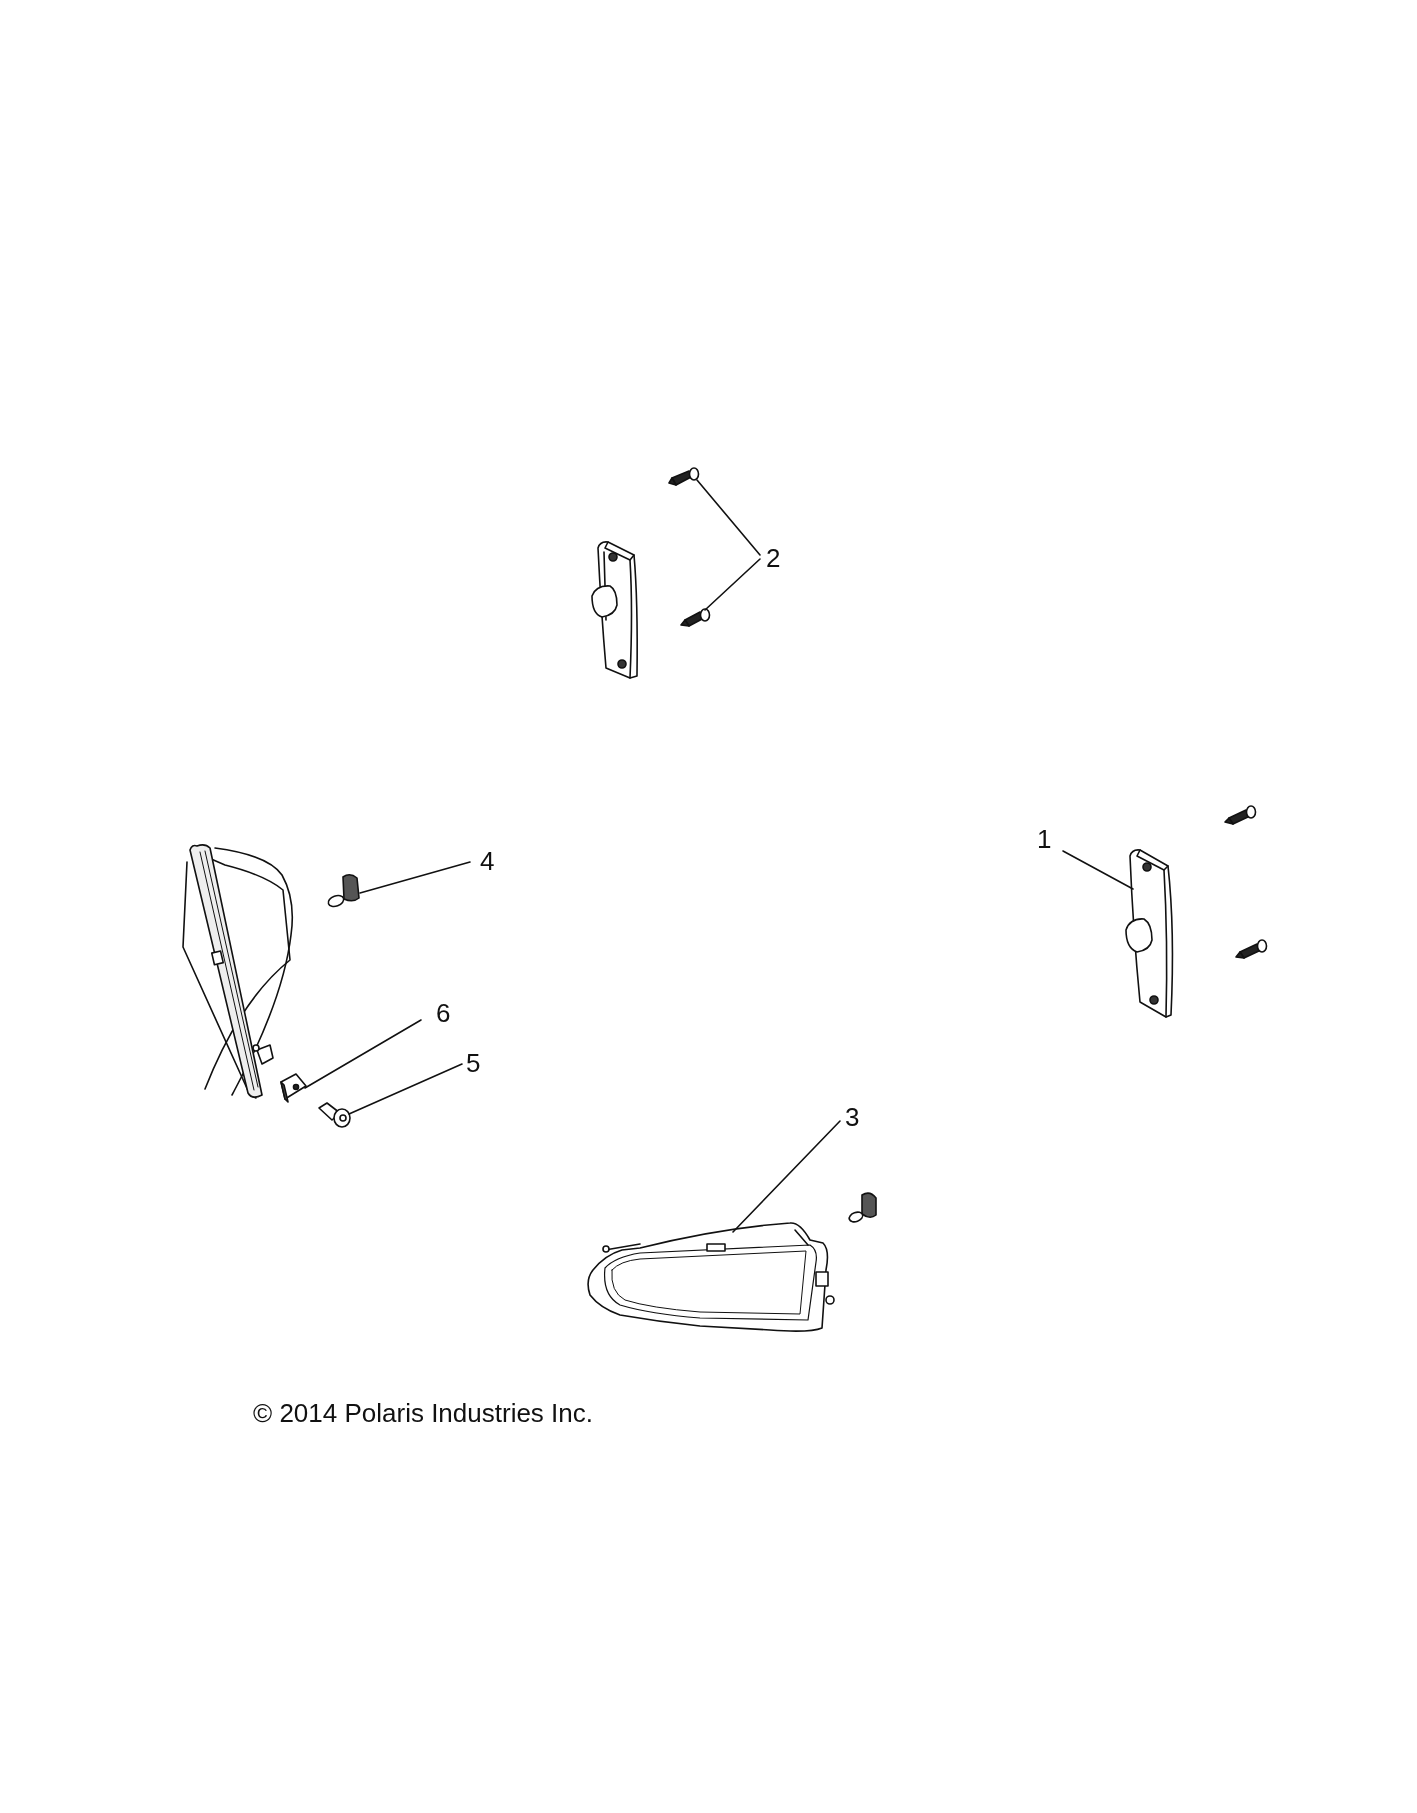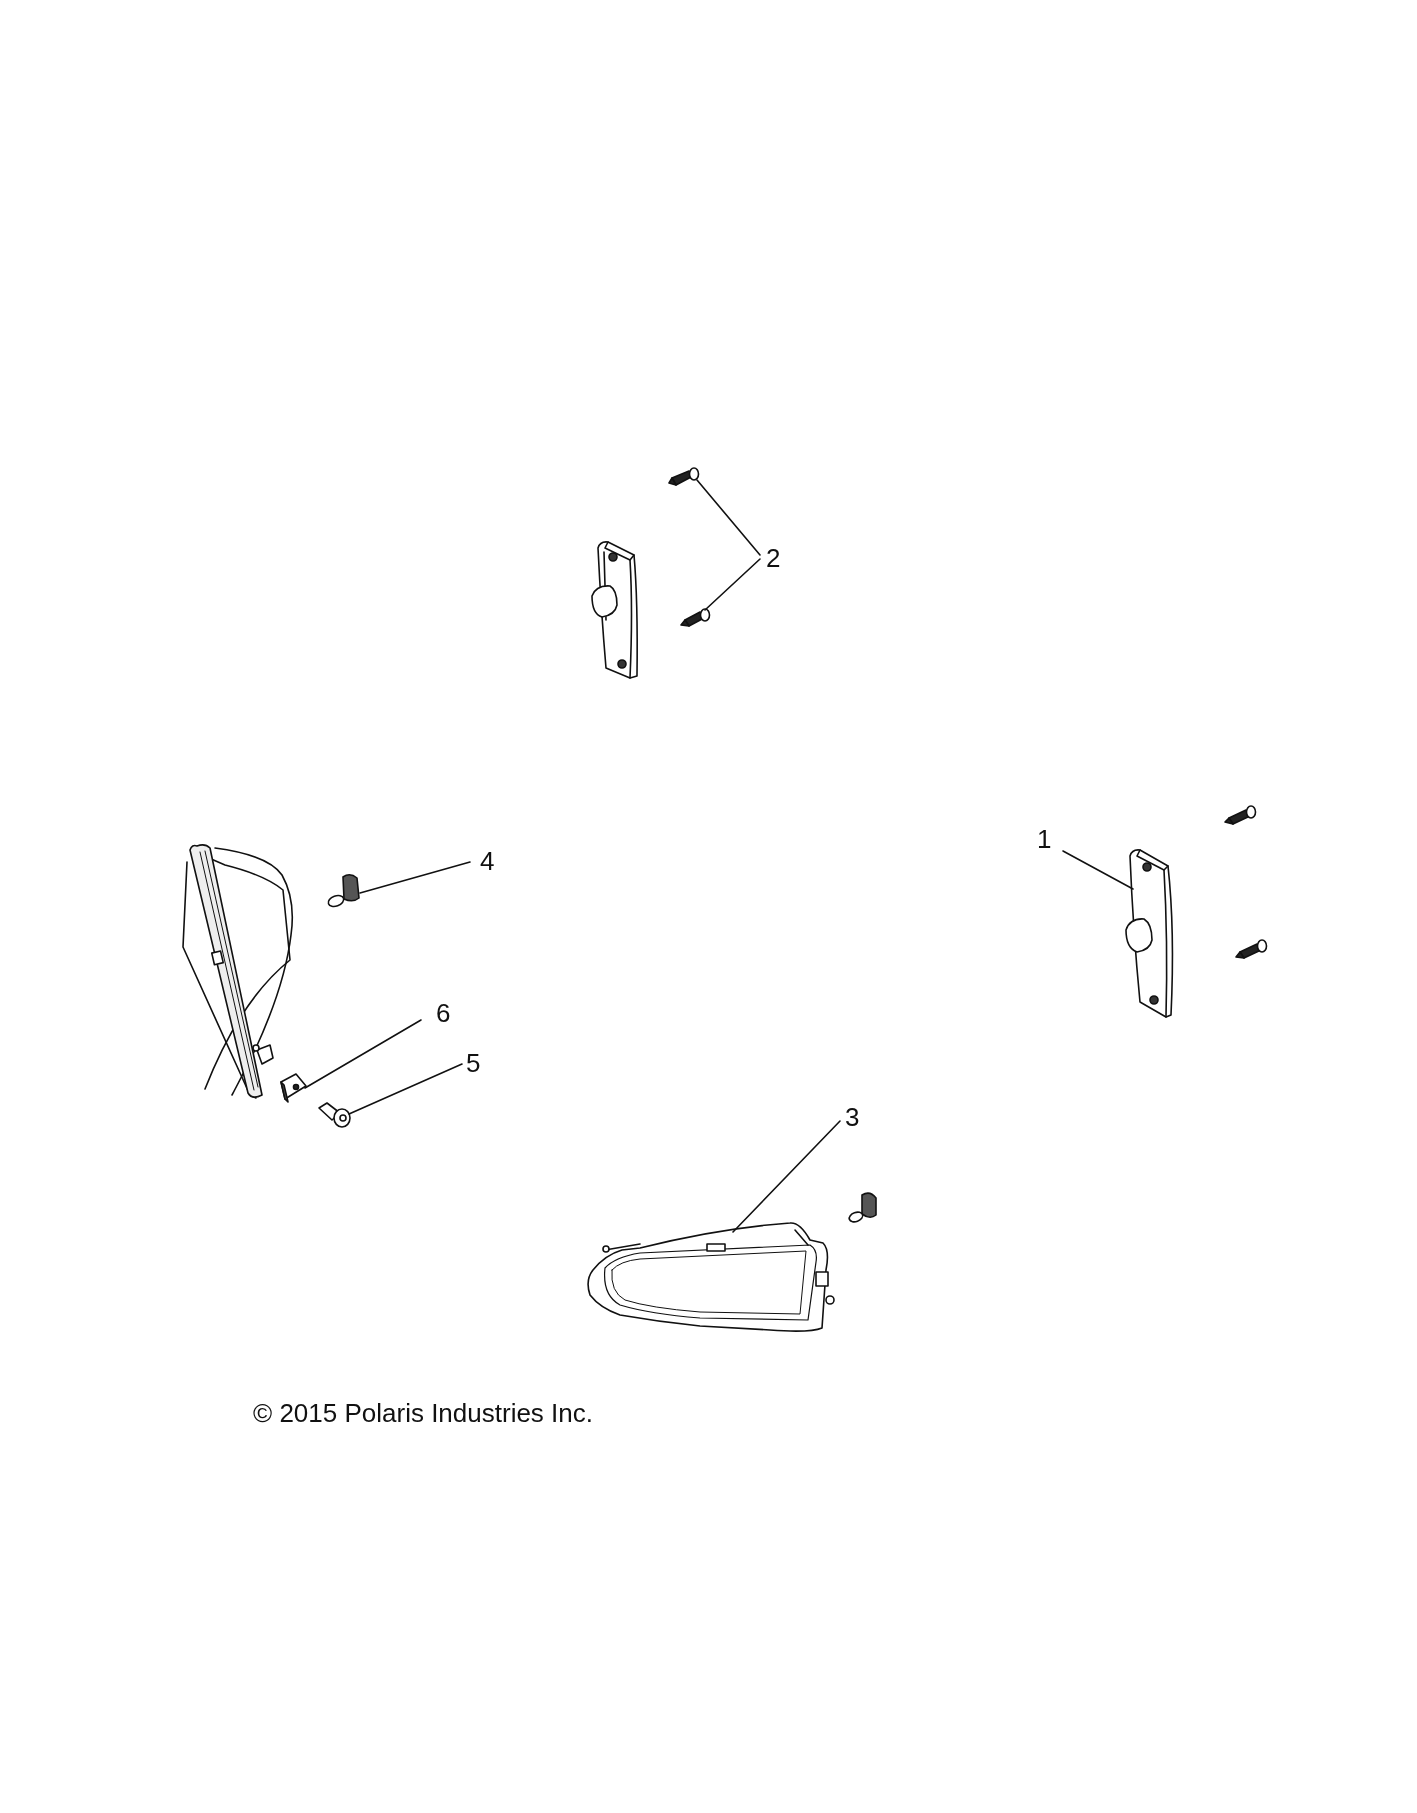--- a/index.html
+++ b/index.html
@@ -106,13 +106,13 @@
   </g>
 </svg>
 
 <div class="callout" style="left:766px; top:545px;">2</div>
 <div class="callout" style="left:1037px; top:826px;">1</div>
 <div class="callout" style="left:480px; top:848px;">4</div>
 <div class="callout" style="left:436px; top:1000px;">6</div>
 <div class="callout" style="left:466px; top:1050px;">5</div>
 <div class="callout" style="left:845px; top:1104px;">3</div>
 
-<div class="copyright">© 2015 Polaris Industries Inc.</div>
+<div class="copyright">© 2014 Polaris Industries Inc.</div>
 
 </body></html>

